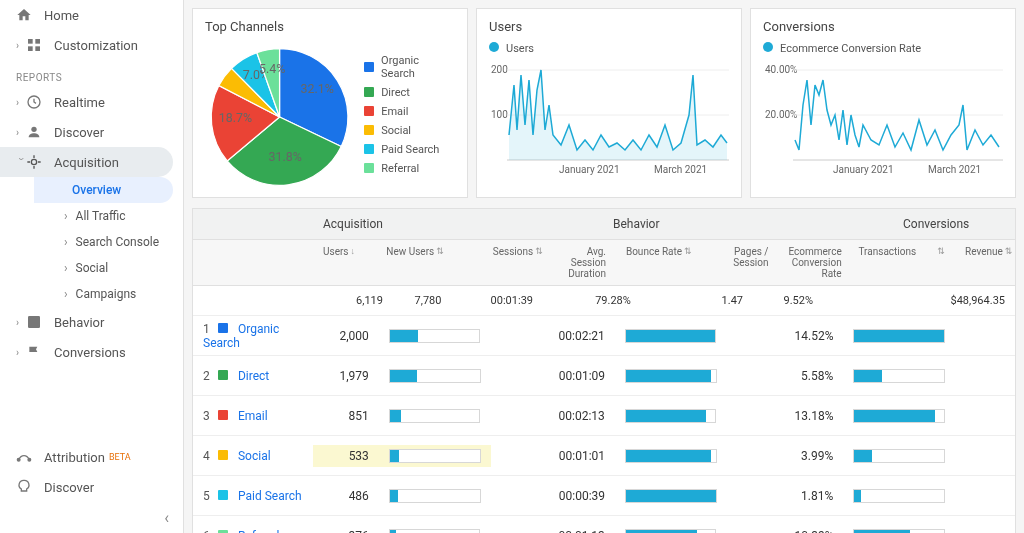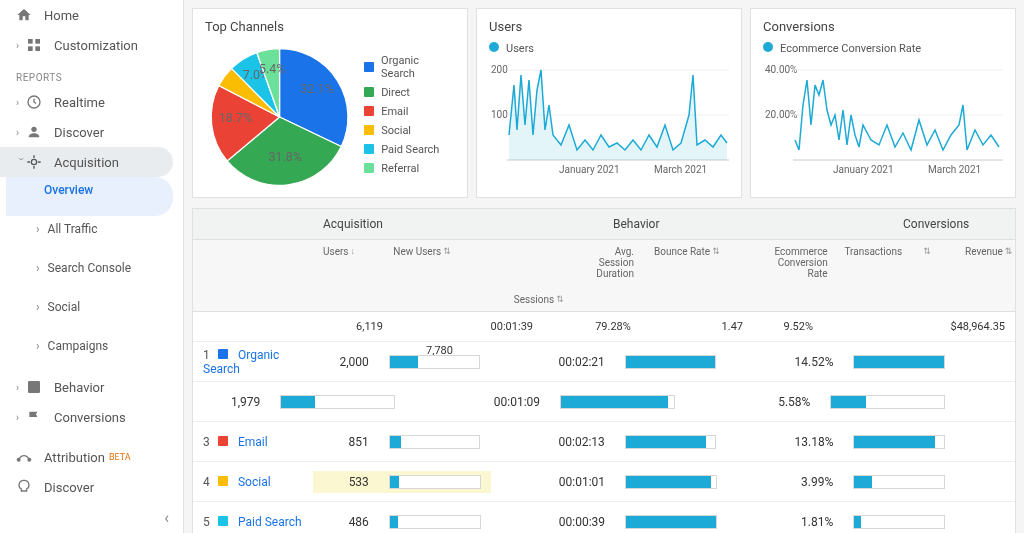--- a/index.html
+++ b/index.html
@@ -8,21 +8,21 @@
 
   
   .side { width: 184px; background: #fff; border-right: 1px solid #e0e0e0; display: flex; flex-direction: column; height: 100%; position: relative; }
   .side ul { list-style: none; }
   .side li.navitem, .side .sub li { display: flex; align-items: center; padding: 7px 10px 7px 16px; cursor: pointer; color: #555; font-size: 13px; }
   .side li.navitem .ic { width: 16px; height: 16px; margin-right: 12px; display: flex; align-items: center; justify-content: center; color: #777; }
   .side .caret { width: 10px; color: #888; font-size: 10px; }
   .side .section-label { padding: 12px 16px 4px; font-size: 10px; color: #888; letter-spacing: .5px; }
   .side li.sel { background: #e8ecef; border-radius: 0 18px 18px 0; margin-right: 10px; }
   .side .sub { margin-left: 6px; }
-  .side .sub li { padding: 6px 10px 19px 38px; font-size: 12px; color: #555; }
+  .side .sub li { padding: 6px 10px 6px 38px; font-size: 12px; color: #555; margin-left: 28px; }
   .side .sub li.active { color: #1a73e8; background: #e8f0fe; border-radius: 0 18px 18px 0; margin-right: 10px; font-weight: 500; }
   .side .sub li.withchevron::before { content: "›"; position: relative; left: -8px; color: #888; }
   .side .spacer { flex: 1; }
   .side .beta { font-size: 9px; color: #e8710a; margin-left: 4px; vertical-align: super; }
   .side .collapse { text-align: right; padding: 6px 14px; color: #888; font-size: 16px; }
 
   
   .main { flex: 1; overflow: auto; padding: 8px 8px 0 8px; }
 
   
@@ -39,21 +39,21 @@
   .grp-row > div { padding: 8px 10px; }
   .hdr-row { display: flex; background: #f7f7f7; border-bottom: 1px solid #e0e0e0; font-size: 10px; color: #666; }
   .hdr-row > div { padding: 6px 10px; display: flex; align-items: flex-start; }
   .body-row { display: flex; border-bottom: 1px solid #eee; font-size: 12px; color: #333; height: 40px; align-items: center; }
   .totals { font-size: 11px; color: #333; height: 30px; }
   .body-row > div, .totals > div { padding: 4px 10px; }
 
   .c-name  { width: 120px; flex-shrink: 0; }
   .c-users { width: 80px;  text-align: right; }
   .c-new   { width: 140px; }
-  .c-sess  { width: 70px;  text-align: right; margin-top: 48px; }
+  .c-sess  { width: 70px;  text-align: center; }
   .c-dur   { width: 80px;  text-align: right; }
   .c-bnce  { width: 140px; }
   .c-pps   { width: 70px;  text-align: right; }
   .c-erate { width: 70px;  text-align: right; }
   .c-trans { width: 140px; gap: 19px; }
   .c-rev   { flex: 1; text-align: right; min-width: 60px; }
 
   .c-name .idx { display: inline-block; width: 12px; color: #555; }
   .c-name .chname { color: #1a73e8; cursor: pointer; }
   .hl { background: #fbf8d1 !important; }
@@ -286,20 +286,23 @@
             <span>Sessions</span>
             <span class="sorticon">⇅</span>
           </div>
         <div class="c-dur">
             <span>Avg. Session Duration</span>
           </div>
         <div class="c-bnce">
             <span>Bounce Rate</span>
             <span class="sorticon">⇅</span>
           </div>
+        <div class="c-pps">
+            <span>Pages / Session</span>
+          </div>
         <div class="c-erate">
             <span>Ecommerce Conversion Rate</span>
           </div>
         <div class="c-trans">
             <span>Transactions</span>
             <span class="sorticon">⇅</span>
           </div>
         <div class="c-rev">
             <span>Revenue</span>
             <span class="sorticon">⇅</span>
@@ -334,20 +337,21 @@
             <div class="c-pps"></div>
             <div class="c-erate">14.52%</div>
             <div class="c-trans">
               <div class="bar-outer">
                 <div class="bar-inner" style="width:100%"></div>
               </div>
             </div>
             <div class="c-rev"></div>
           </div>
           <div class="body-row">
+            <div class="c-name"><span class="idx">2</span> <span class="sw" style="background:#34a853"></span> <span class="chname">Direct</span></div>
             <div class="c-users">1,979</div>
             <div class="c-new">
               <div class="bar-outer">
                 <div class="bar-inner" style="width:30%"></div>
               </div>
             </div>
             <div class="c-sess"></div>
             <div class="c-dur">00:01:09</div>
             <div class="c-bnce">
               <div class="bar-outer">

